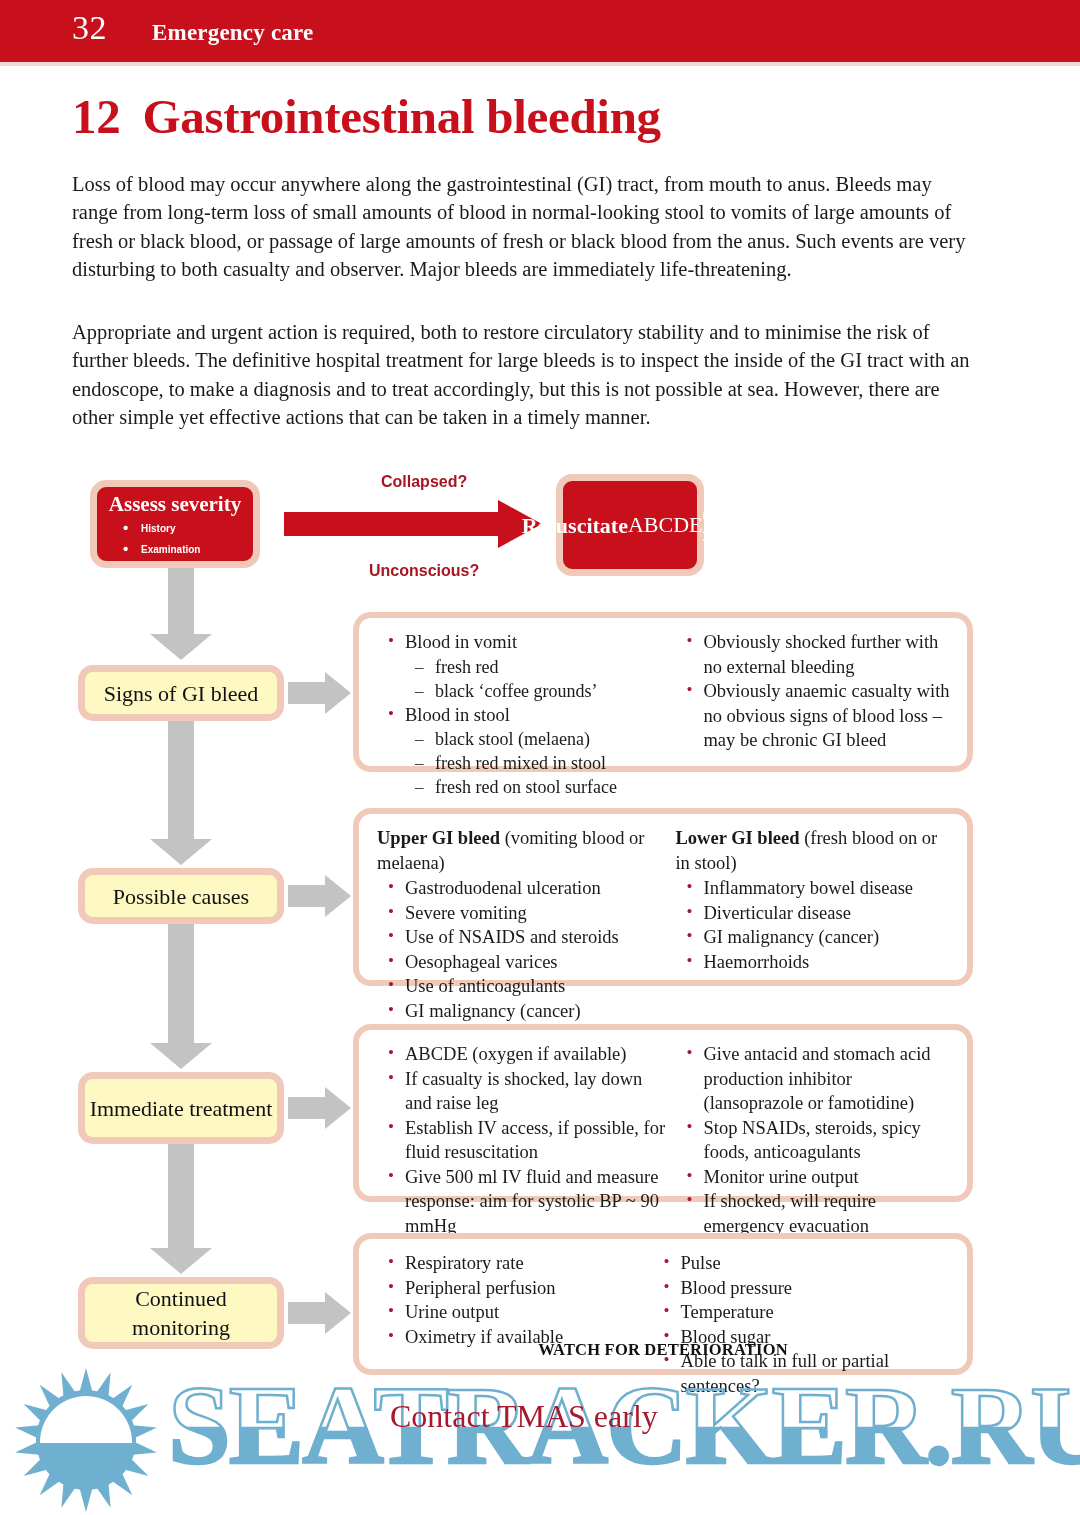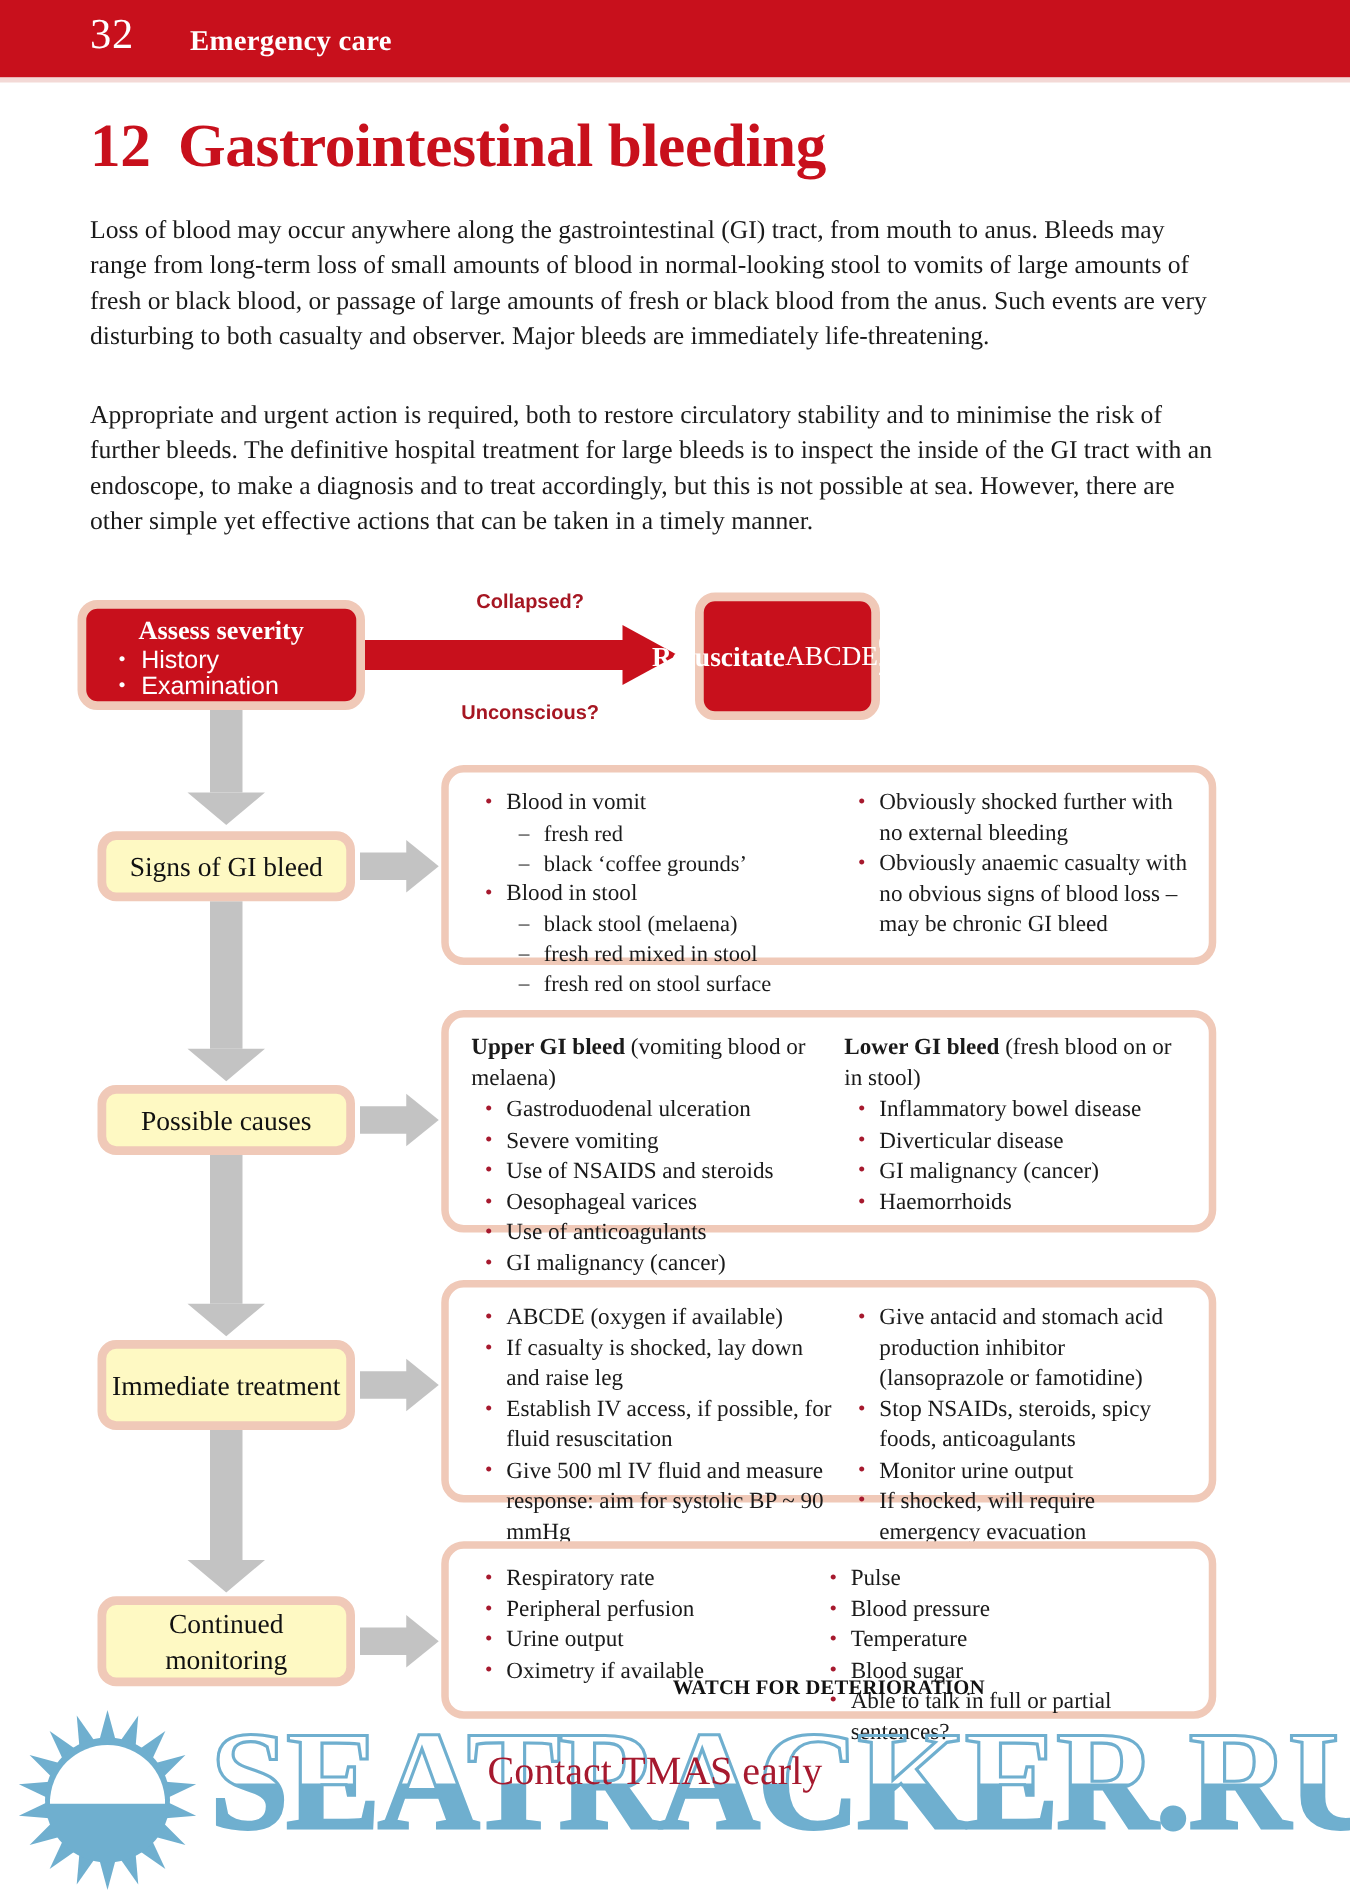--- a/index.html
+++ b/index.html
@@ -49,29 +49,29 @@
 
   
   .flow{position:absolute;left:0;top:0;width:1080px;height:1515px;}
 
   
   .box-red{
     position:absolute;
     background:#C8101C;border:7px solid #F0C9B8;border-radius:16px;
     box-sizing:border-box;color:#ffffff;
   }
-  #assess-box{left:62px;top:480px;width:230px;height:88px;}
+  #assess-box{left:90px;top:480px;width:170px;height:88px;}
   .assess-title{
     font-family:"Liberation Serif", serif;font-weight:bold;
     font-size:21px;text-align:center;margin:5px 0 1px 0;
   }
   .assess-list{margin:0;padding:0 0 0 26px;list-style:none;}
   .assess-list li{
-    font-family:"Liberation Sans", sans-serif;font-size:20px;
-    line-height:21px;position:relative;padding-left:18px;
+    font-family:"Liberation Sans", sans-serif;font-size:10px;
+    line-height:21px;position:relative;padding-left:18px;font-weight:bold;
   }
   .assess-list li:before{
     content:"\2022";position:absolute;left:0;top:-1px;
     color:#ffffff;font-size:15px;
   }
 
   #resus-box{left:556px;top:474px;width:148px;height:102px;
     display:flex;flex-direction:row;align-items:center;justify-content:center;}
   .resus-l1{font-family:"Liberation Serif", serif;font-weight:bold;font-size:22px;line-height:27px;}
   .resus-l2{font-family:"Liberation Serif", serif;font-size:22px;line-height:28px;}

